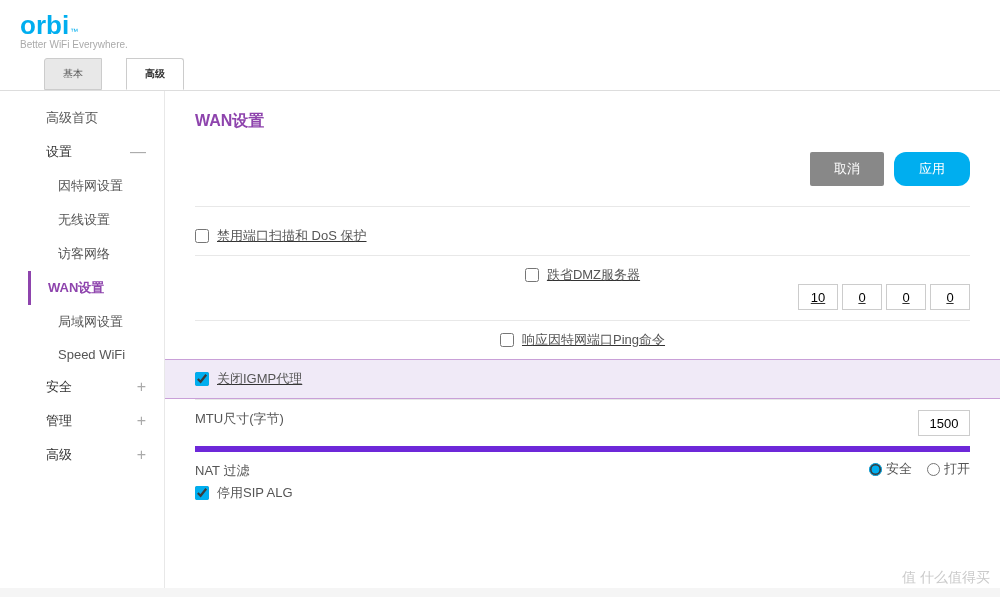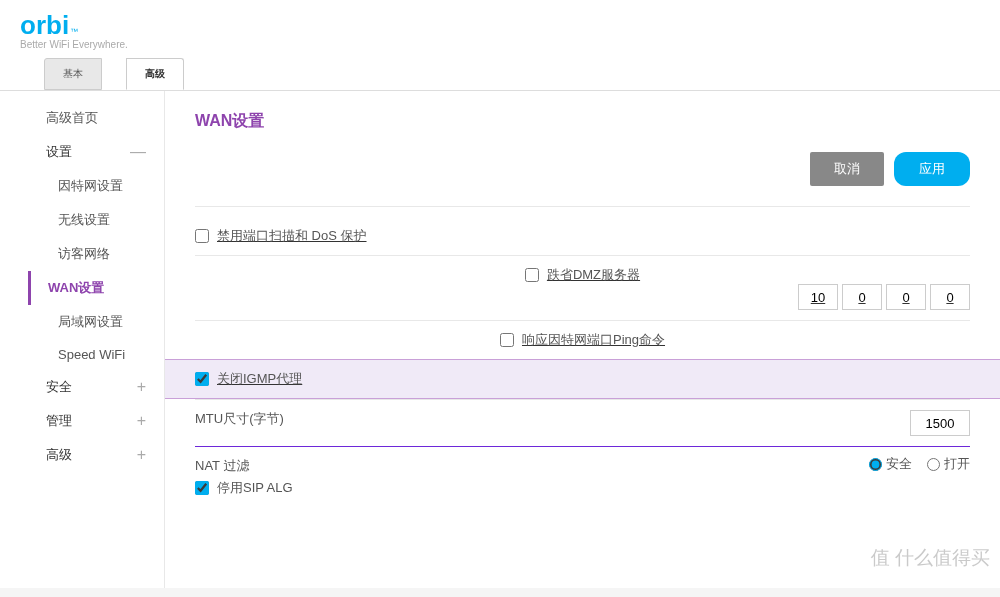--- a/index.html
+++ b/index.html
@@ -36,30 +36,30 @@
     .divider-line { border: none; border-top: 1px solid #e8e8e8; margin: 10px 0; }
     .form-row { display: flex; align-items: center; padding: 10px 0; min-height: 38px; text-decoration: underline; }
     .form-row-border { border-top: 1px solid #e8e8e8; flex-direction: column; }
     .form-row-highlight { background: #f0eaf7; border-top: 1px solid #c9a0d8; border-bottom: 1px solid #c9a0d8; margin: 0 -30px; padding: 10px 30px; }
     .checkbox-label { display: flex; align-items: center; gap: 8px; font-size: 13px; color: #555; }
     .checkbox-label input[type=checkbox] { width: 14px; height: 14px; accent-color: #00aeef; }
     .ip-inputs { display: flex; align-items: center; gap: 4px; margin-left: auto; }
     .ip-box { width: 40px; height: 26px; border: 1px solid #ccc; text-align: center; font-size: 13px; }
     .mtu-row { display: flex; align-items: flex-start; justify-content: space-between; padding: 10px 0; border-top: 1px solid #e8e8e8; }
     .mtu-label { font-size: 13px; color: #555; }
-    .mtu-input { width: 60px; height: 26px; border: 1px solid #ccc; text-align: center; font-size: 13px; }
-    .nat-row { display: flex; align-items: flex-start; padding: 10px 0; border-top: 1px solid #6d28d9; }
+    .mtu-input { width: 52px; height: 26px; border: 1px solid #ccc; text-align: center; font-size: 13px; }
+    .nat-row { display: flex; align-items: flex-start; padding: 10px 0; border-top: 6px solid #6d28d9; }
     .nat-label-col { font-size: 13px; color: #555; flex: 1; }
     .nat-options { display: flex; align-items: center; gap: 15px; margin-left: auto; margin-top: -2px; }
     .radio-label { display: flex; align-items: center; gap: 4px; font-size: 13px; color: #555; }
     .radio-label input[type=radio] { accent-color: #00aeef; }
     .sip-row { margin-top: 4px; }
 
     
-    .watermark { position: absolute; bottom: 26px; right: 10px; color: rgba(150,150,150,0.5); font-size: 19px; }
+    .watermark { position: absolute; bottom: 10px; right: 10px; color: rgba(150,150,150,0.5); font-size: 14px; }
 
     
     .logo-orbi { display: inline-flex; align-items: baseline; }
     .logo-orbi span.orbi-main { font-size: 26px; font-weight: 900; color: #00aeef; }
     .logo-orbi span.orbi-dot-tm { font-size: 8px; color: #00aeef; vertical-align: super; margin-left: 1px; }
   </style>
 </head>
 <body>
 
 <div class="header">

